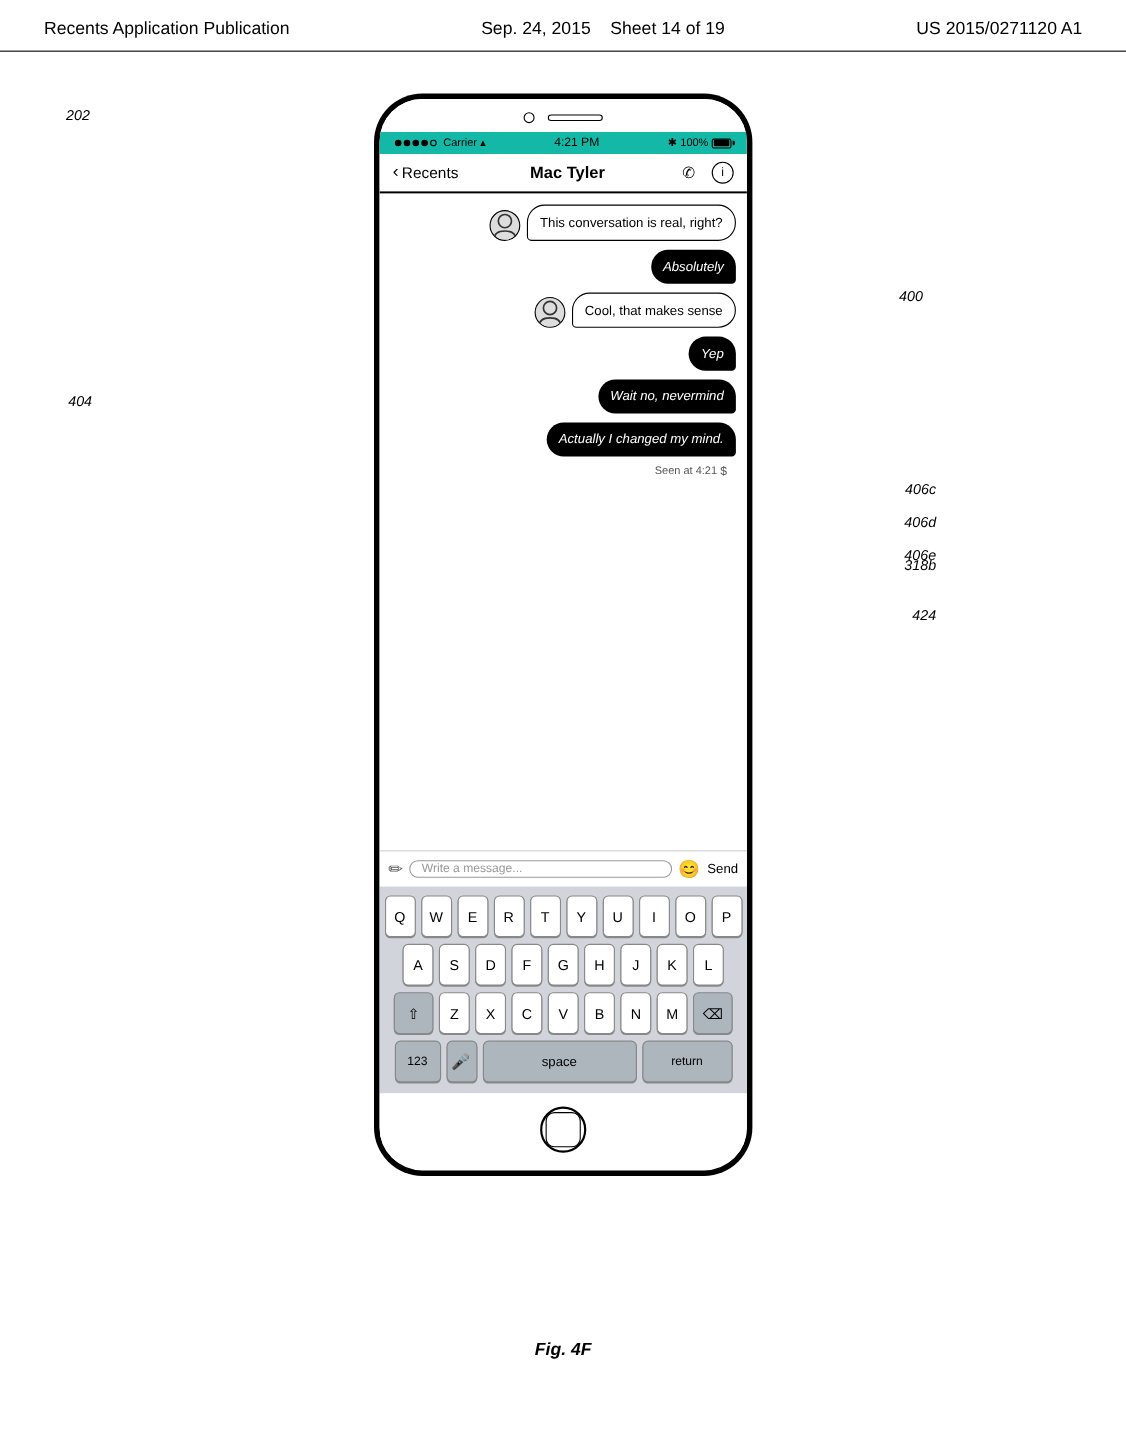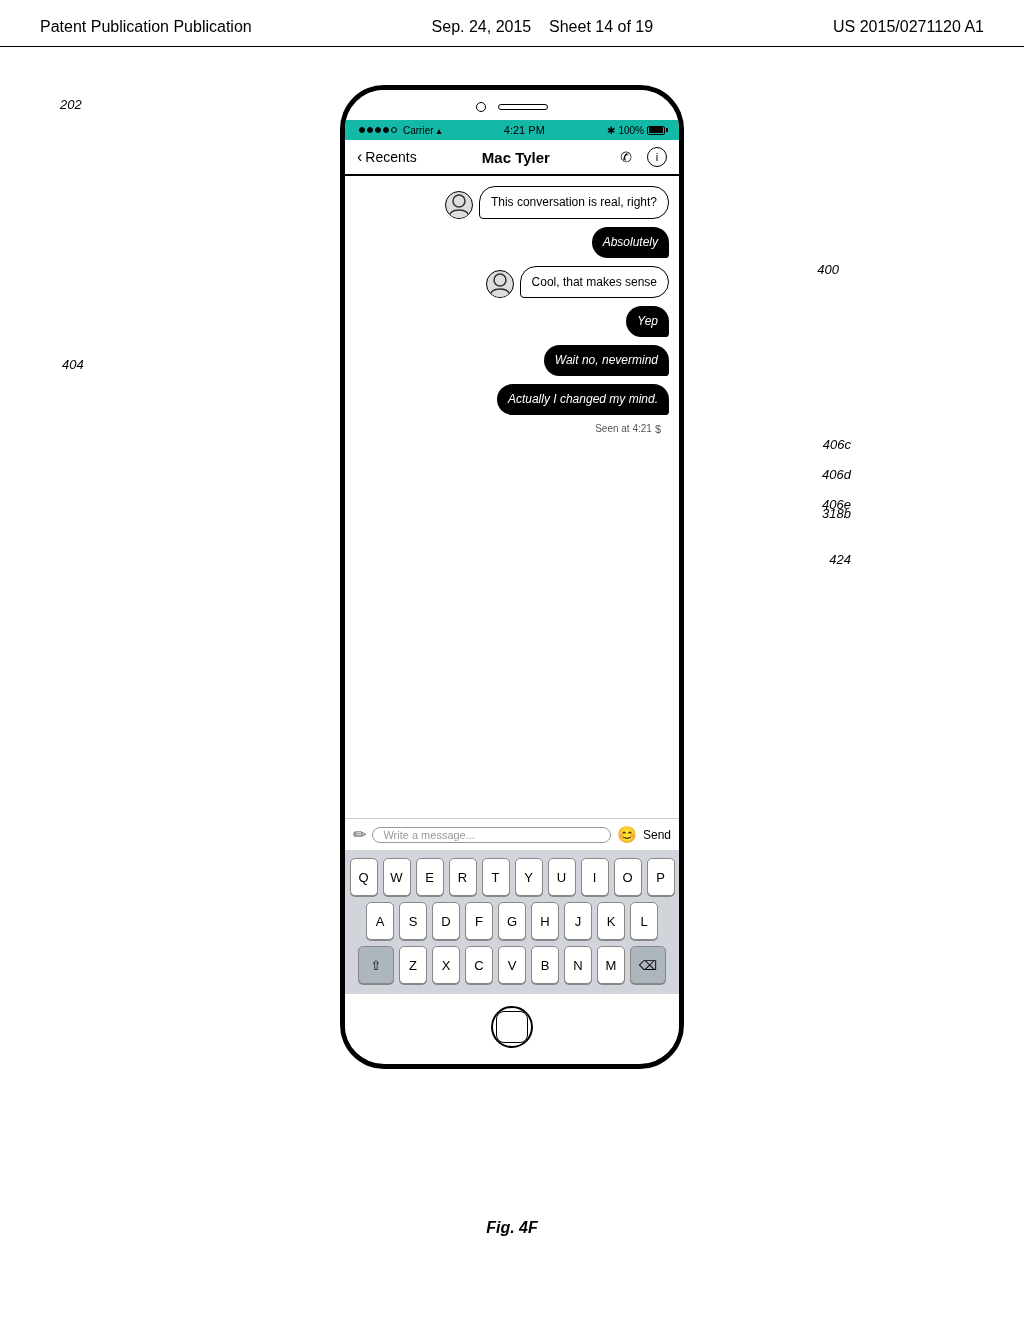--- a/index.html
+++ b/index.html
@@ -352,21 +352,21 @@
     .phone-screen {
       display: flex;
       flex-direction: column;
       height: calc(100% - 38px);
     }
   </style>
 </head>
 <body>
 
 <div class="patent-header">
-  <span>Patent Publication Publication</span>
+  <span>Recents Application Publication</span>
   <span>
     <span>Sep. 24, 2015</span>&nbsp;&nbsp;&nbsp;
     <span>Sheet 14 of 19</span>
   </span>
   <span>US 2015/0271120 A1</span>
 </div>
 
 <div class="main-content">
 
   <div class="annotation" style="left:60px; top:50px;">202</div>
@@ -515,20 +515,26 @@
             <div class="kb-key">Z</div>
             <div class="kb-key">X</div>
             <div class="kb-key">C</div>
             <div class="kb-key">V</div>
             <div class="kb-key">B</div>
             <div class="kb-key">N</div>
             <div class="kb-key">M</div>
             <div class="kb-key backspace dark">⌫</div>
           </div>
 
+          <div class="kb-row">
+            <div class="kb-key wide dark">123</div>
+            <div class="kb-key dark" style="font-size:14px;">🎤</div>
+            <div class="kb-key space dark">space</div>
+            <div class="kb-key return dark">return</div>
+          </div>
         </div>
 
         <div class="home-button-area">
           <div class="home-button">
             <div class="home-button-inner"></div>
           </div>
         </div>
 
       </div>
     </div>

